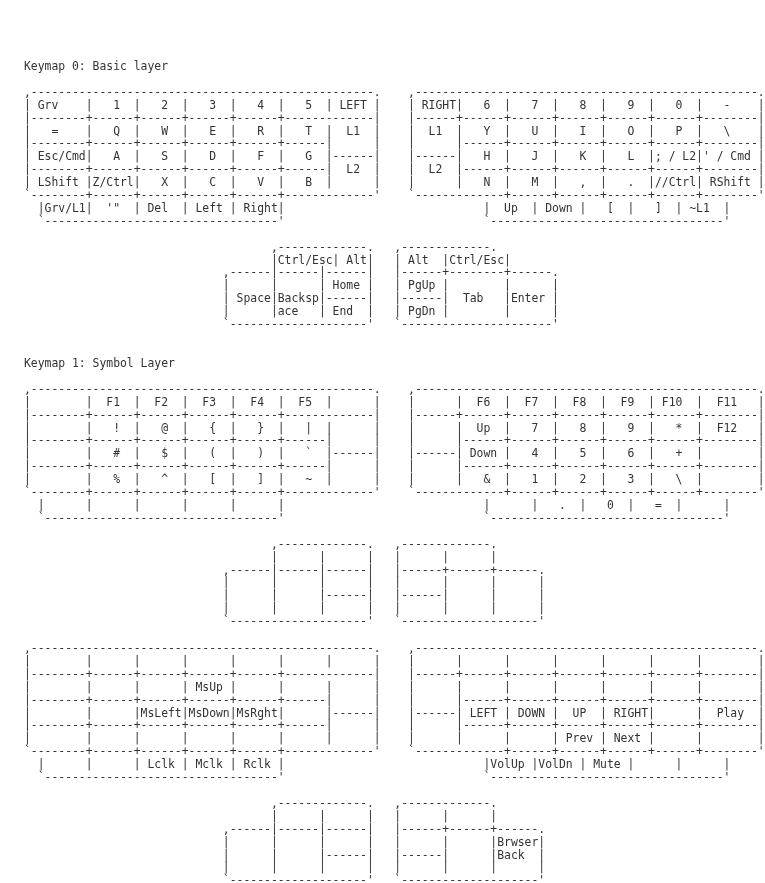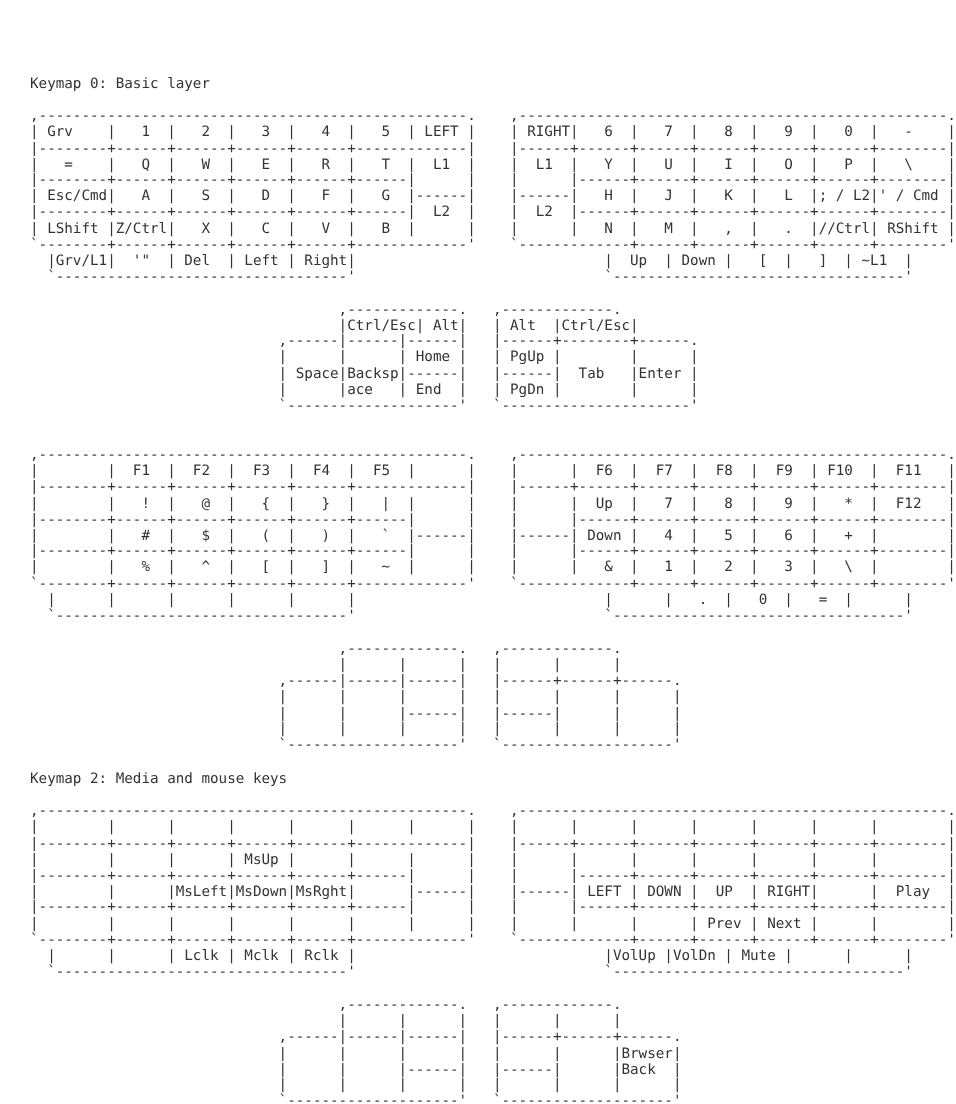--- a/index.html
+++ b/index.html
@@ -56,20 +56,21 @@
                                     ,-------------.   ,-------------.
                                     |Ctrl/Esc| Alt|   | Alt  |Ctrl/Esc|
                              ,------|------|------|   |------+--------+------.
                              |      |      | Home |   | PgUp |        |      |
                              | Space|Backsp|------|   |------|  Tab   |Enter |
                              |      |ace   | End  |   | PgDn |        |      |
                              `--------------------'   `----------------------'</pre>
   </section>
 
   <section class="keymap-section s1">
+    <div class="keymap-title">Keymap 1: Symbol Layer</div>
     <pre class="keymap-art">,--------------------------------------------------.    ,--------------------------------------------------.
 |        |  F1  |  F2  |  F3  |  F4  |  F5  |      |    |      |  F6  |  F7  |  F8  |  F9  | F10  |  F11   |
 |--------+------+------+------+------+-------------|    |------+------+------+------+------+------+--------|
 |        |   !  |   @  |   {  |   }  |   |  |      |    |      |  Up  |   7  |   8  |   9  |   *  |  F12   |
 |--------+------+------+------+------+------|      |    |      |------+------+------+------+------+--------|
 |        |   #  |   $  |   (  |   )  |   `  |------|    |------| Down |   4  |   5  |   6  |   +  |        |
 |--------+------+------+------+------+------|      |    |      |------+------+------+------+------+--------|
 |        |   %  |   ^  |   [  |   ]  |   ~  |      |    |      |   &amp;  |   1  |   2  |   3  |   \  |        |
 `--------+------+------+------+------+-------------'    `-------------+------+------+------+------+--------'
   |      |      |      |      |      |                             |      |   .  |   0  |   =  |      |
@@ -78,21 +79,20 @@
                                     ,-------------.   ,-------------.
                                     |      |      |   |      |      |
                              ,------|------|------|   |------+------+------.
                              |      |      |      |   |      |      |      |
                              |      |      |------|   |------|      |      |
                              |      |      |      |   |      |      |      |
                              `--------------------'   `--------------------'</pre>
   </section>
 
   <section class="keymap-section s2">
-    <div class="keymap-title">Keymap 2: Media and mouse keys</div>
     <pre class="keymap-art">,--------------------------------------------------.    ,--------------------------------------------------.
 |        |      |      |      |      |      |      |    |      |      |      |      |      |      |        |
 |--------+------+------+------+------+-------------|    |------+------+------+------+------+------+--------|
 |        |      |      | MsUp |      |      |      |    |      |      |      |      |      |      |        |
 |--------+------+------+------+------+------|      |    |      |------+------+------+------+------+--------|
 |        |      |MsLeft|MsDown|MsRght|      |------|    |------| LEFT | DOWN |  UP  | RIGHT|      |  Play  |
 |--------+------+------+------+------+------|      |    |      |------+------+------+------+------+--------|
 |        |      |      |      |      |      |      |    |      |      |      | Prev | Next |      |        |
 `--------+------+------+------+------+-------------'    `-------------+------+------+------+------+--------'
   |      |      | Lclk | Mclk | Rclk |                             |VolUp |VolDn | Mute |      |      |

